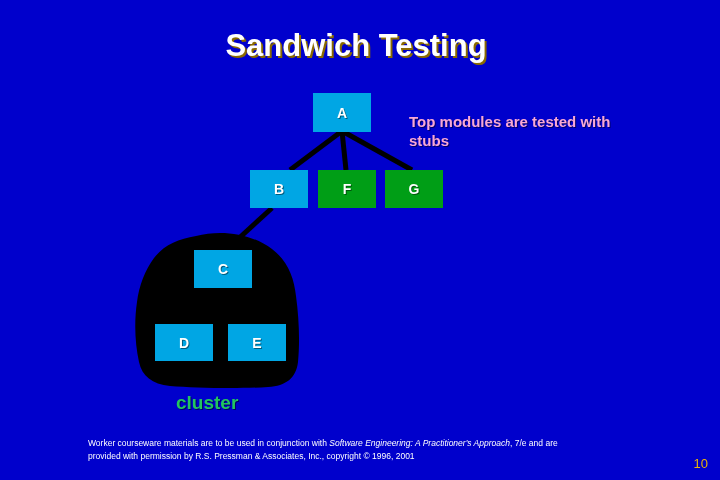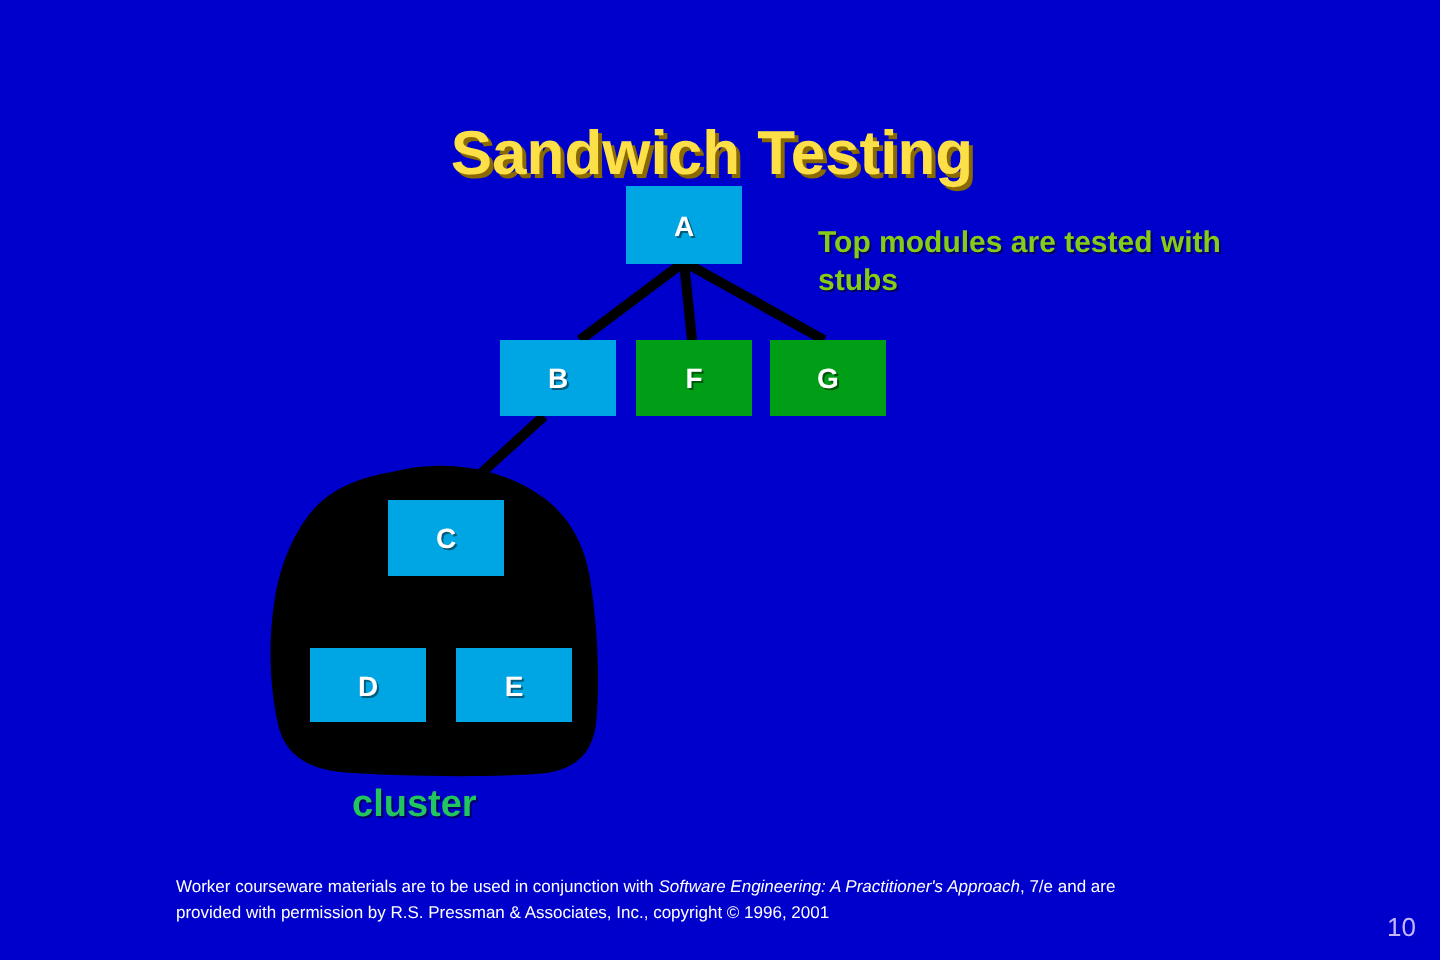--- a/index.html
+++ b/index.html
@@ -21,24 +21,23 @@
     height: 480px;
   }
   #title {
     position: absolute;
     left: 0;
     top: 28px;
     width: 712px;
     text-align: center;
     font-size: 31px;
     font-weight: bold;
-    color: #fde047;
+    color: #ffffff;
     text-shadow: 2px 2px 0 #8a6a00;
     letter-spacing: 0px;
-    margin-top: 31px;
   }
   
   #diagram-svg {
     position: absolute;
     left: 0; top: 0;
     width: 720px;
     height: 480px;
   }
   
   .node {
@@ -58,21 +57,21 @@
   #node-b { left: 250px; top: 170px; width: 58px; height: 38px; }
   #node-f { left: 318px; top: 170px; width: 58px; height: 38px; }
   #node-g { left: 385px; top: 170px; width: 58px; height: 38px; }
   #node-c { left: 194px; top: 250px; width: 58px; height: 38px; }
   #node-d { left: 155px; top: 324px; width: 58px; height: 37px; }
   #node-e { left: 228px; top: 324px; width: 58px; height: 37px; }
 
   
   .annotation {
     position: absolute;
-    color: #84cc16;
+    color: #f9a8d4;
     font-weight: bold;
     font-size: 15px;
     line-height: 1.25;
     text-shadow: 1px 1px 0 rgba(0,0,0,0.5);
   }
   #ann-top { left: 409px; top: 113px; width: 230px; }
   #ann-worker { left: 303px; top: 296px; width: 320px; }
 
   #cluster-label {
     position: absolute;
@@ -92,21 +91,21 @@
     width: 560px;
     color: #ffffff;
     font-size: 8.5px;
     line-height: 1.55;
   }
   #footer .ital { font-style: italic; }
   #page-number {
     position: absolute;
     right: 12px;
     top: 456px;
-    color: #c4b5fd;
+    color: #eab308;
     font-size: 13px;
     font-weight: normal;
   }
 </style>
 </head>
 <body>
 
 <div id="slide">
 
   <div id="title">Sandwich Testing</div>

